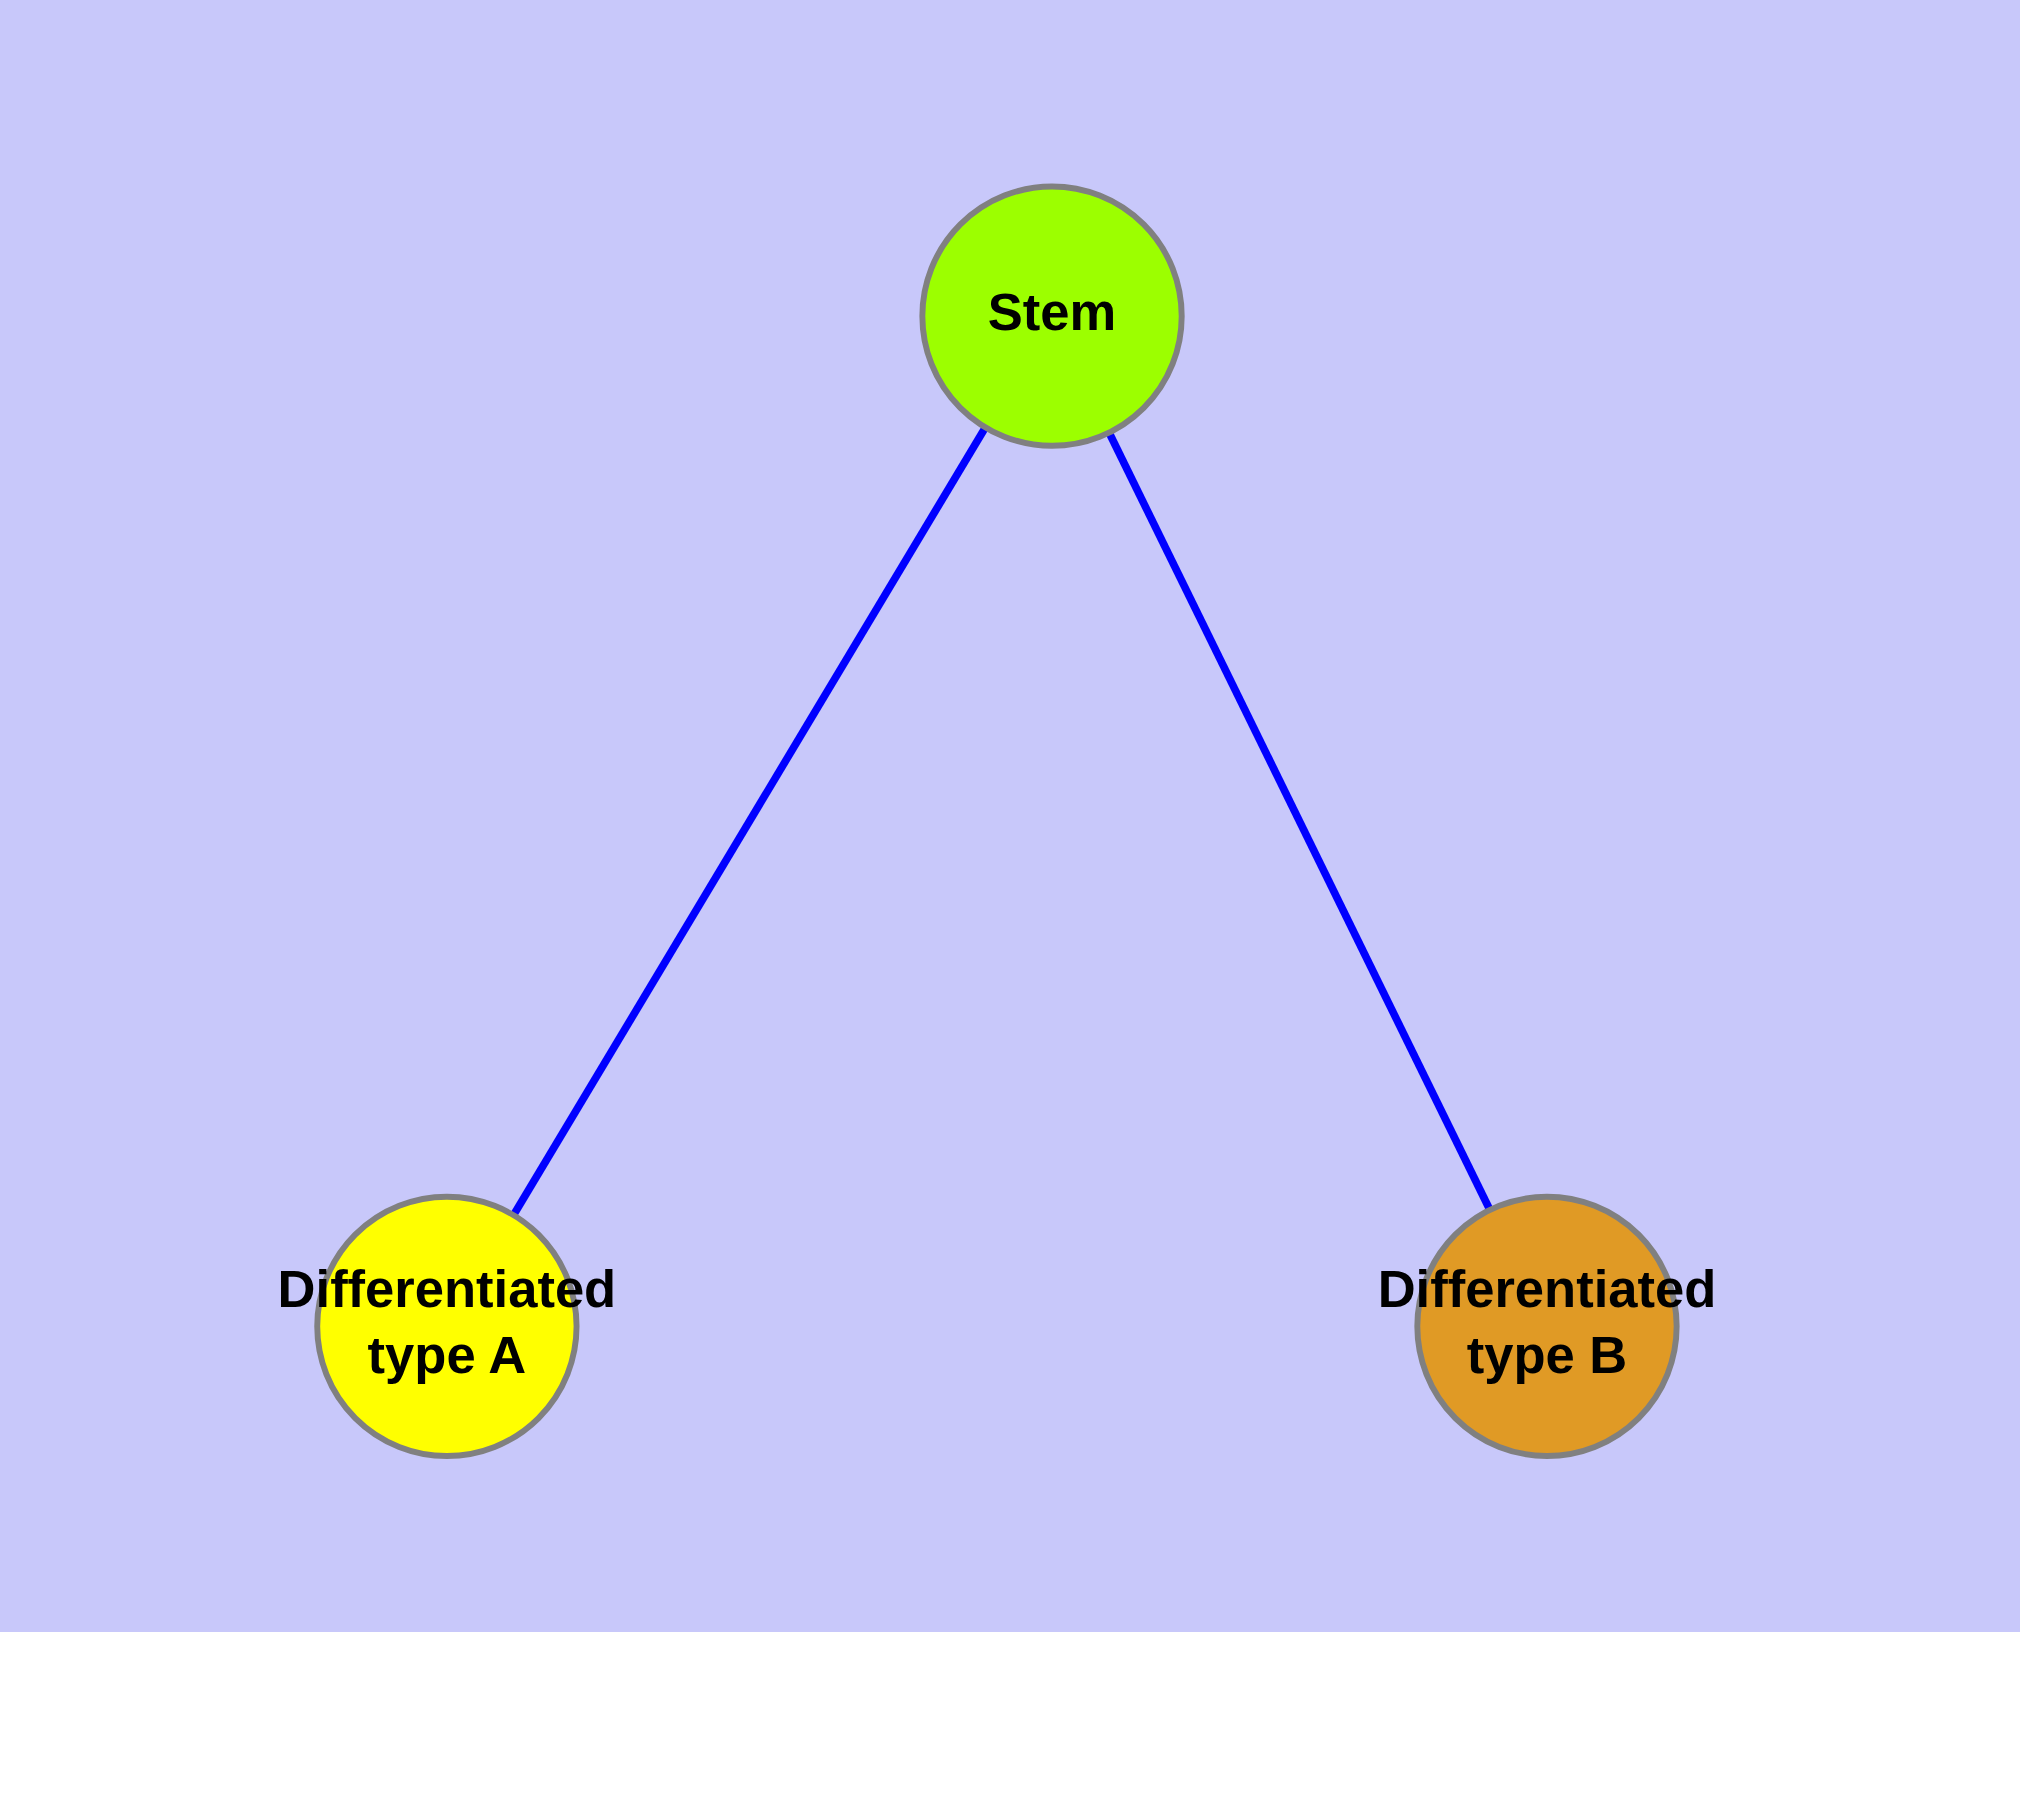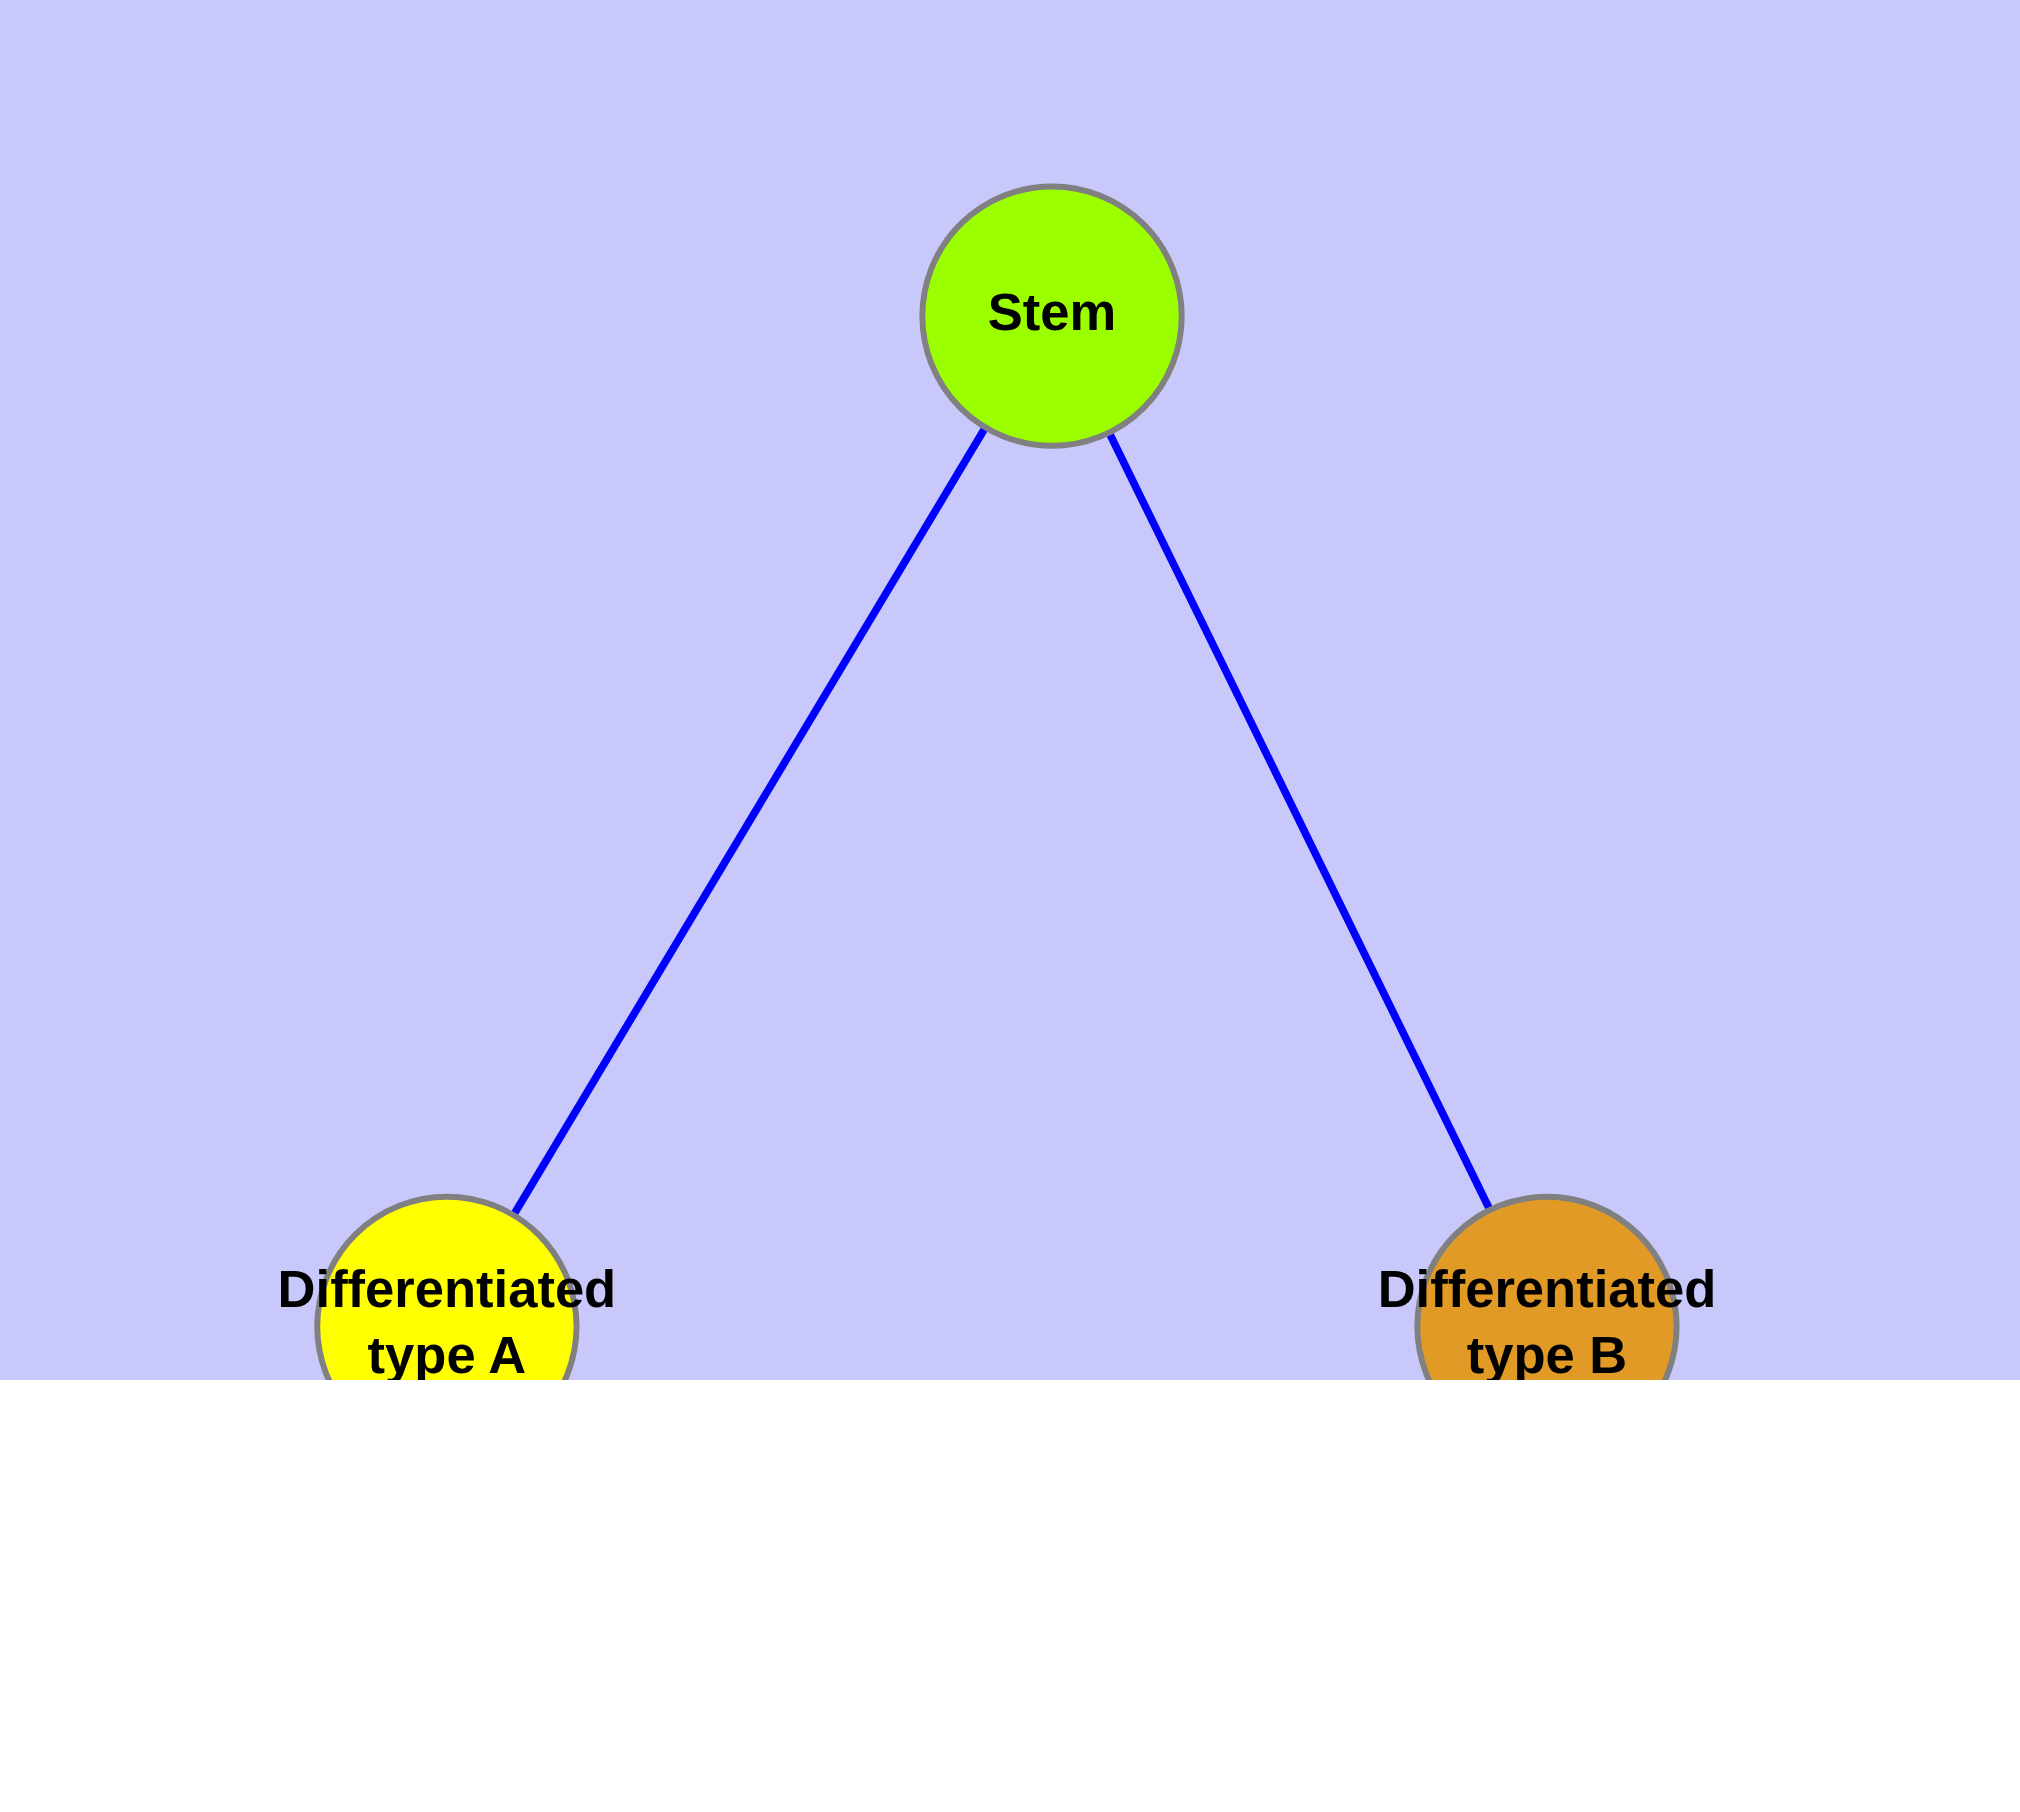--- a/index.html
+++ b/index.html
@@ -41,21 +41,21 @@
     fill: #000000;
     text-anchor: middle;
     dominant-baseline: middle;
     paint-order: normal;
     white-space: pre;
   }
 </style>
 </head>
 <body>
 
-<div id="stage" style="width: 2021px; height: 1380px; background: rgb(200, 200, 250);">
+<div id="stage" style="width: 2021px; height: 1632px; background: rgb(200, 200, 250);">
   <svg id="graph-svg" viewBox="0 0 2384 2138" style="width: 2021px; height: 1812px;">
 
     <rect id="bg-rect" x="0" y="0" width="2384" height="2138" fill="#c8c8fa"></rect>
 
     <g id="edges-group">
         <line class="edge-line" x1="1164.4347718856968" y1="500.8231819499292" x2="603.5652281143032" y2="1437.1768180500708" stroke="#0000ff" stroke-width="9"></line>
         <line class="edge-line" x1="1306.5550303568334" y1="506.80410305709853" x2="1759.4449696431666" y2="1431.1958969429015" stroke="#0000ff" stroke-width="9"></line>
       </g>
     <g id="nodes-group">
         <circle class="node-circle" cx="1241" cy="373" r="153" fill="#9cff00" stroke="#808080" stroke-width="7"></circle>

